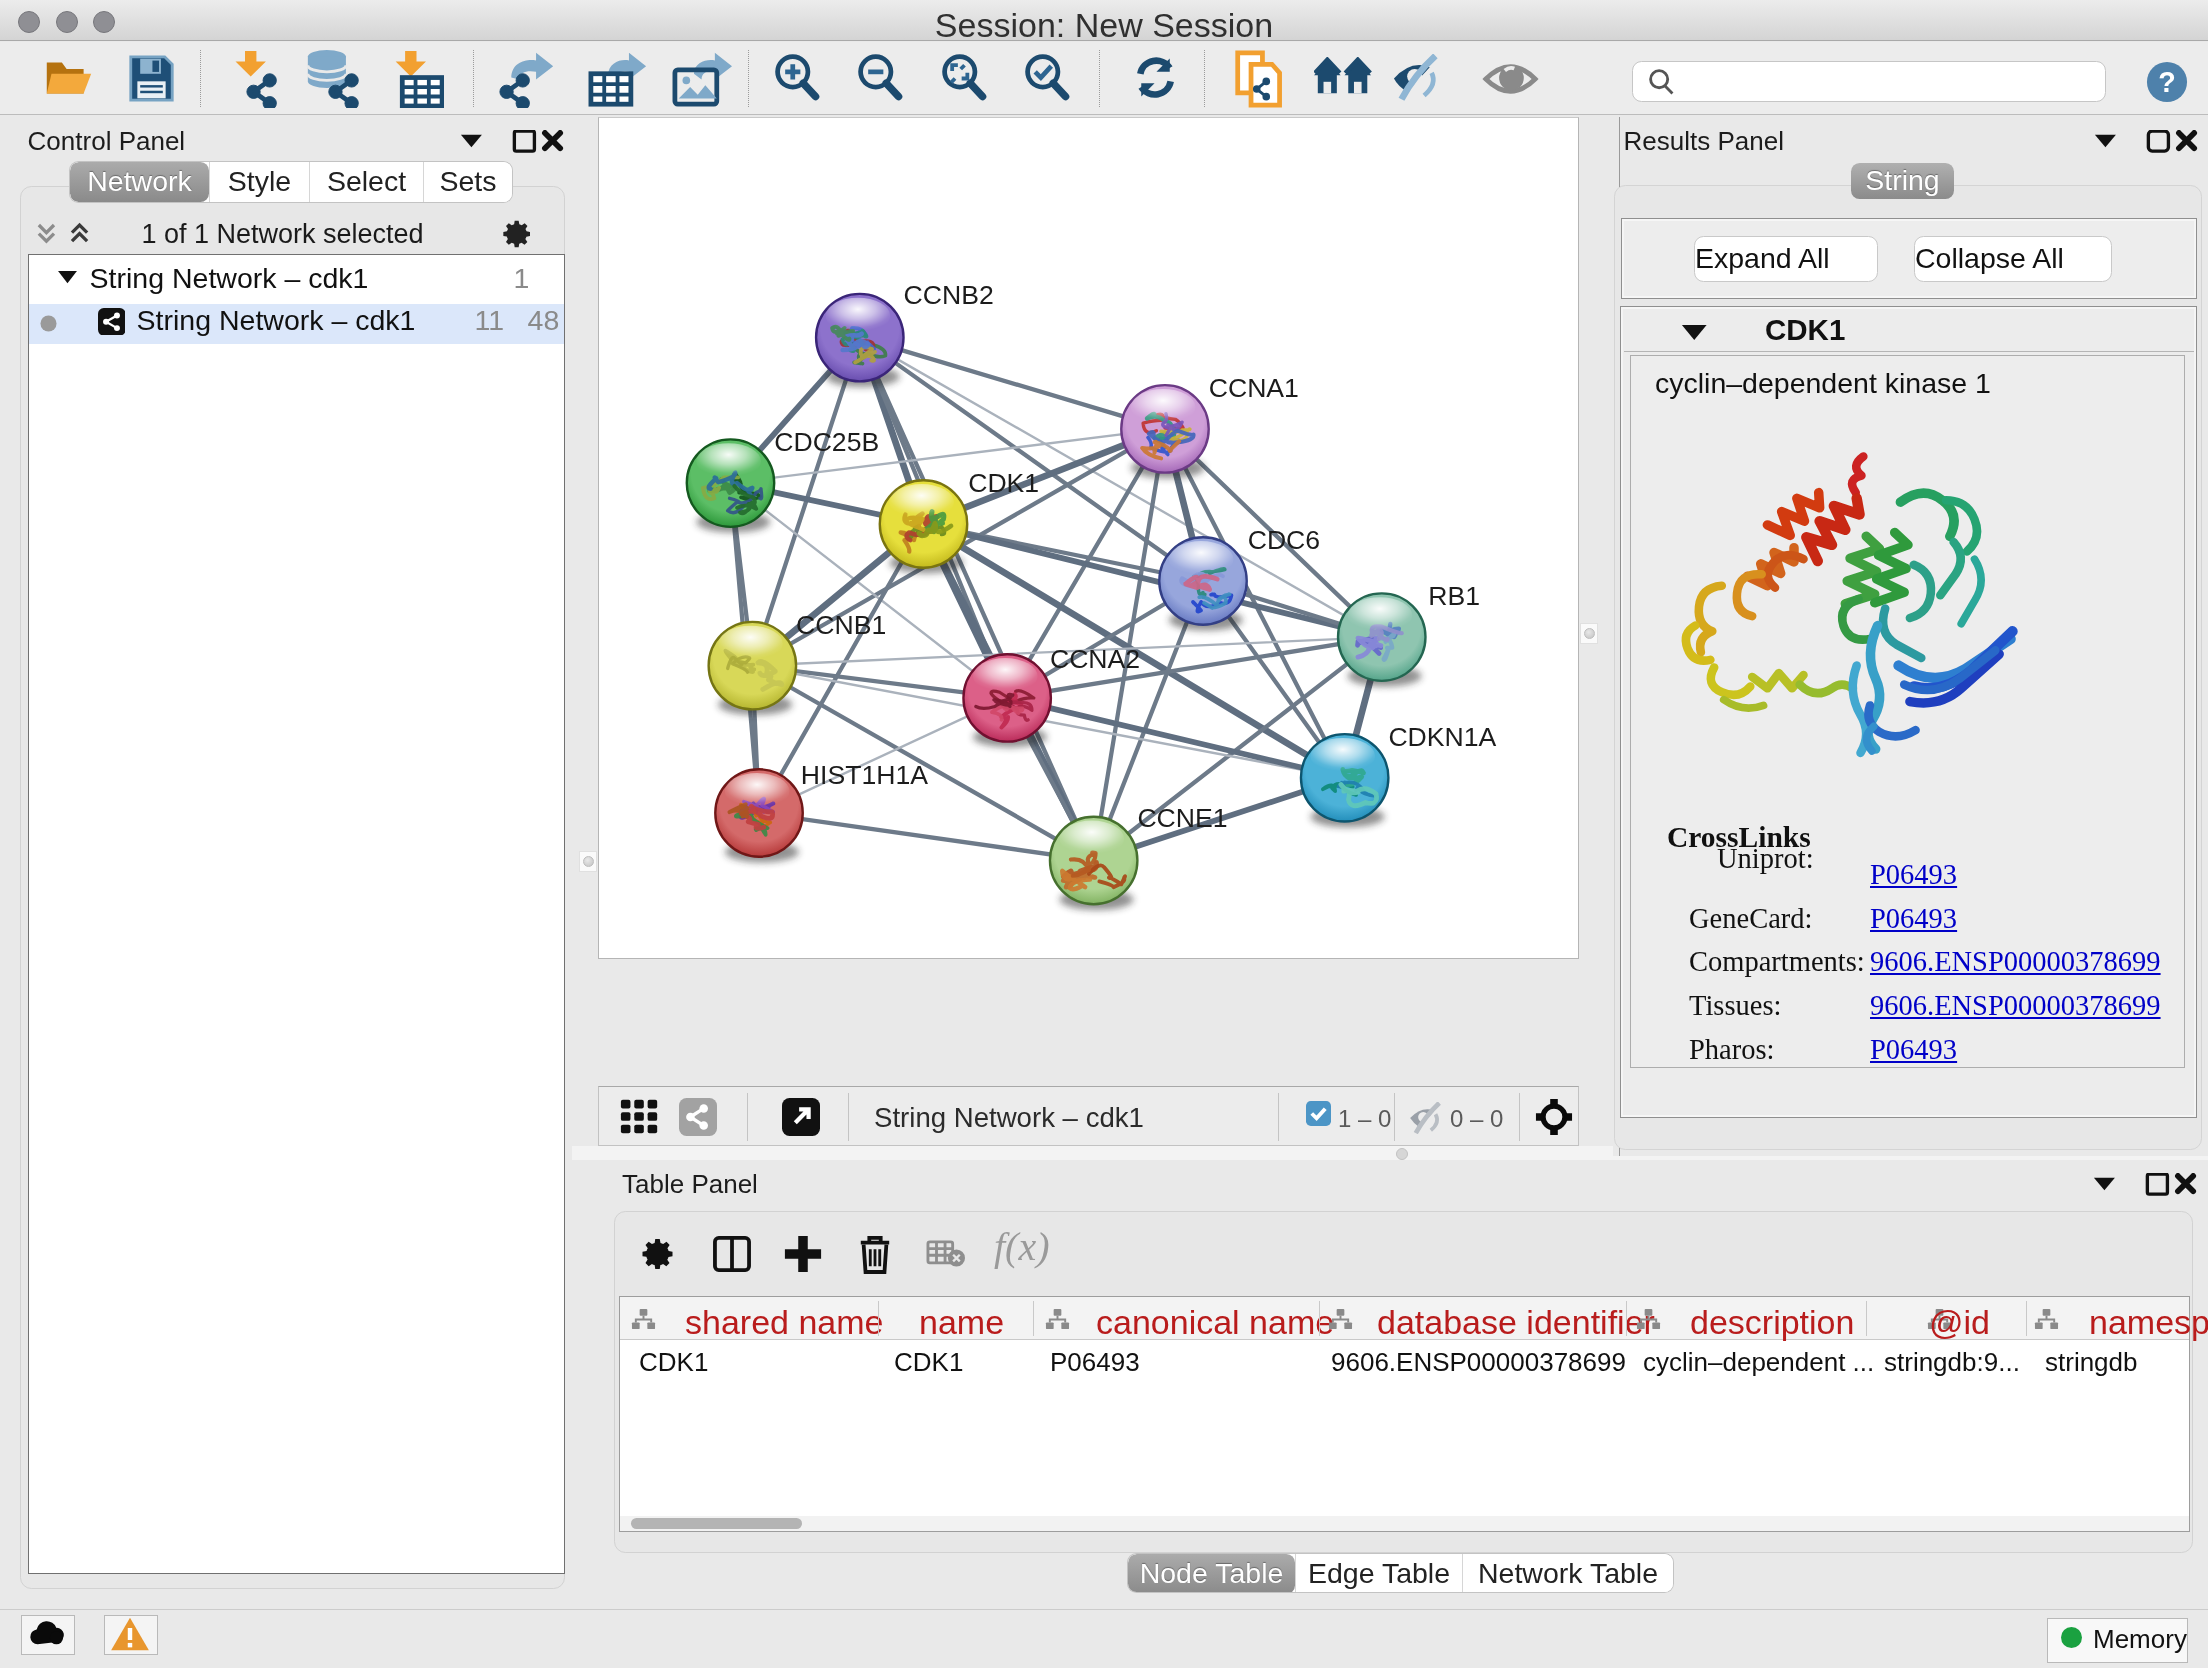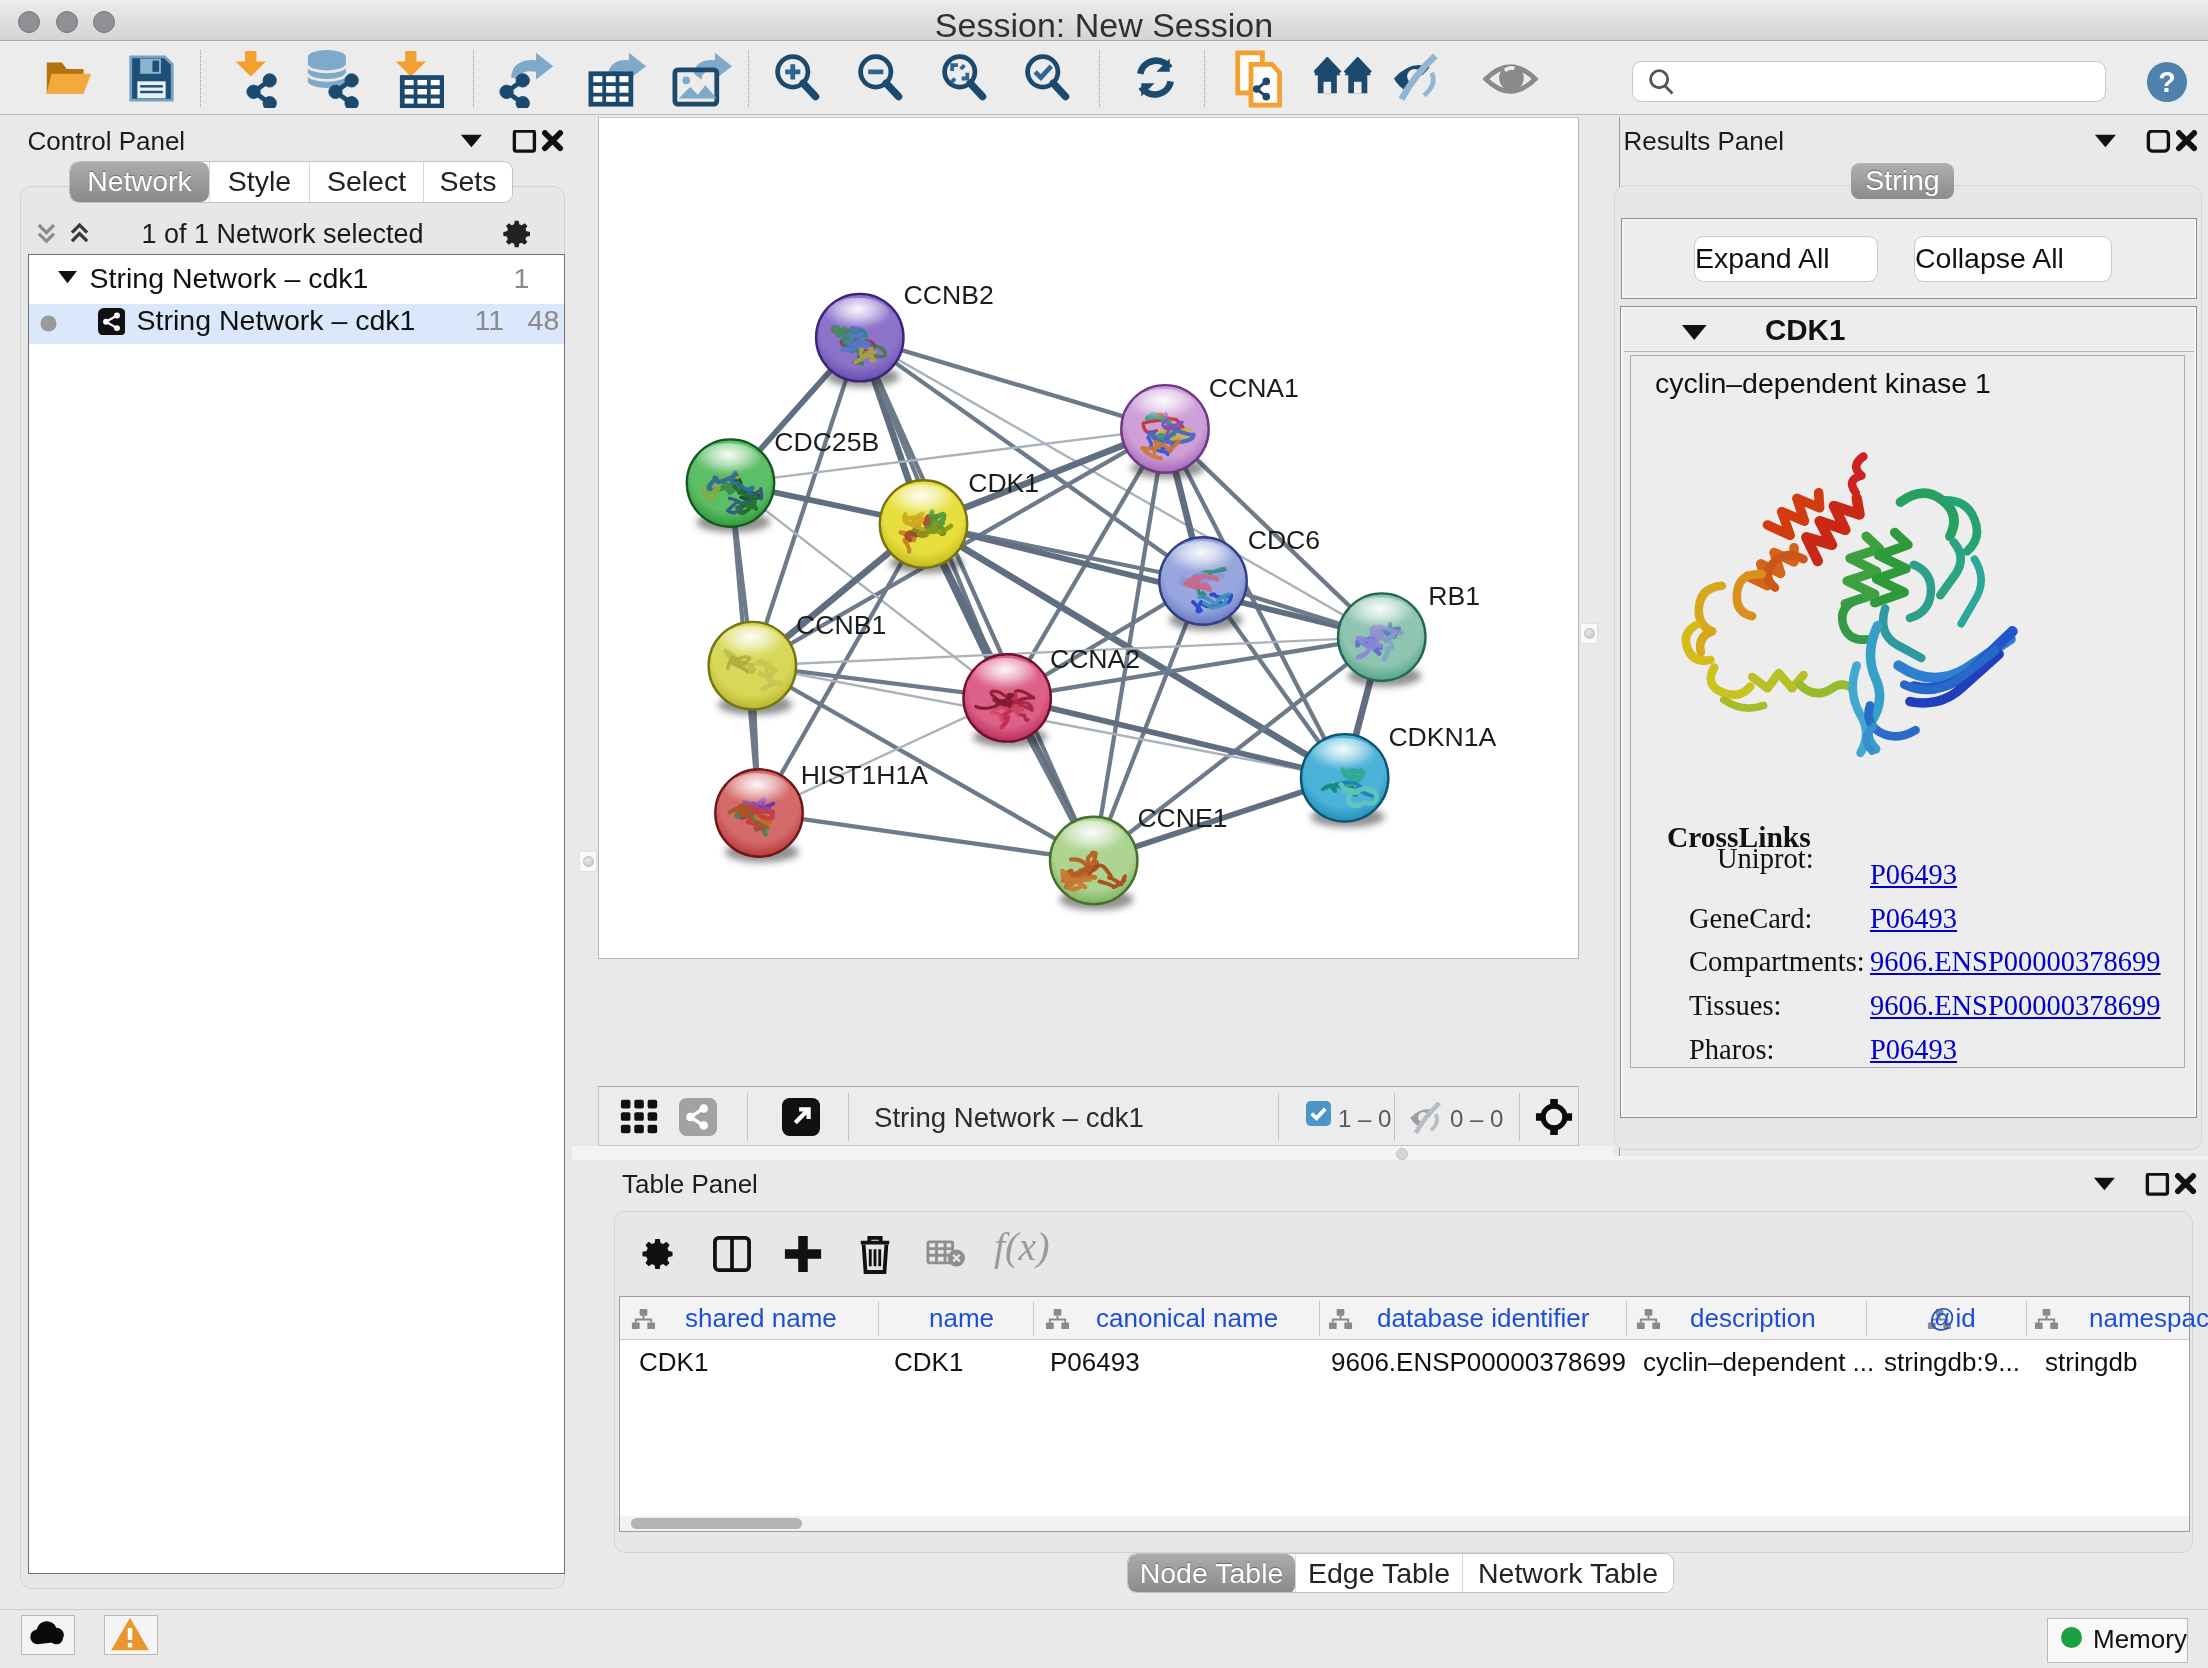--- a/index.html
+++ b/index.html
@@ -52,21 +52,21 @@
 .btn { position:absolute; background:#fff; border:1.9px solid #c9c9c9; border-radius:9.5px;
   font-size:28.5px; color:#111; text-align:left; }
 
 #tp { position:absolute; left:572px; top:1043px; width:1637px; height:449px; background:#e9e9e9; }
 #tp-inner { position:absolute; left:42px; top:51px; width:1579px; height:342px;
   background:#e7e7e7; border:1.9px solid #d2d2d2; border-radius:11.4px; }
 #tbl { position:absolute; left:47px; top:136px; width:1571px; height:236px;
   background:#fff; border:1.9px solid #9d9d9d; }
 #tblhead { position:absolute; left:0; top:0; width:100%; height:43px;
   background:#f3f3f3; border-bottom:1.9px solid #c9c9c9; }
-.th { position:absolute; top:0; height:43px; font-size:26px; color:#1d4ed8; }
+.th { position:absolute; top:0; height:43px; font-size:34px; color:#b91c1c; }
 .thsep { position:absolute; top:3.8px; height:35px; width:0; border-left:1.9px solid #c9c9c9; }
 .td { position:absolute; top:50px; font-size:26px; color:#111; }
 #hscroll { position:absolute; left:0px; bottom:0px; width:100%; height:15px; background:#f2f2f2; }
 #hscroll .thumb { position:absolute; left:10.5px; top:1.9px; width:171px; height:11.4px; background:#b4b4b4; border-radius:6.7px; }
 .bottomtabs { position:absolute; top:394px; left:556px; height:38px; display:flex;
   border-radius:8.6px; box-shadow:0 0 0 1px #c3c3c3; overflow:hidden; background:#fff; }
 
 #statusbar { position:absolute; left:0; top:1609px; width:2208px; height:52px; border-top:1.9px solid #cccccc; background:#e9e9e9;}
 .sbtn { position:absolute; top:4.8px; width:54px; height:40px; background:#f4f4f4; border:1.9px solid #b9b9b9; }
 #memorybtn { position:absolute; right:20px; top:7.6px; width:141px; height:45px; background:#f8f8f8;
@@ -726,21 +726,21 @@
 <div id="tblhead">
   <svg style="position:absolute;left:10.5px;top:9.5px" width="25" height="25" viewBox="0 0 26 26">
             <g fill="#8a8a8a">
               <rect x="9" y="2" width="8" height="7" rx="1"></rect>
               <rect x="1" y="16" width="8" height="7" rx="1"></rect>
               <rect x="17" y="16" width="8" height="7" rx="1"></rect>
             </g>
             <path d="M13 9 v4 M5 16 v-3 h16 v3" stroke="#8a8a8a" stroke-width="2" fill="none"></path>
           </svg>
           <div class="th" style="left:65px;top:5.7px;">shared name</div>
-  <div class="th" style="left:299px;top:5.7px;margin-left:10px;">name</div>
+  <div class="th" style="left:299px;top:5.7px;">name</div>
   <svg style="position:absolute;left:425px;top:9.5px" width="25" height="25" viewBox="0 0 26 26">
             <g fill="#8a8a8a">
               <rect x="9" y="2" width="8" height="7" rx="1"></rect>
               <rect x="1" y="16" width="8" height="7" rx="1"></rect>
               <rect x="17" y="16" width="8" height="7" rx="1"></rect>
             </g>
             <path d="M13 9 v4 M5 16 v-3 h16 v3" stroke="#8a8a8a" stroke-width="2" fill="none"></path>
           </svg>
           <div class="th" style="left:476px;top:5.7px;">canonical name</div>
   <svg style="position:absolute;left:708px;top:9.5px" width="25" height="25" viewBox="0 0 26 26">

